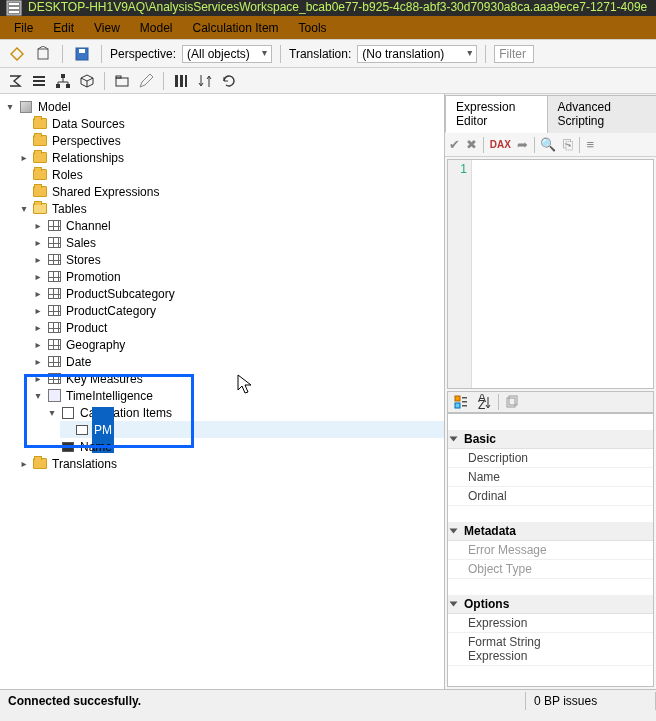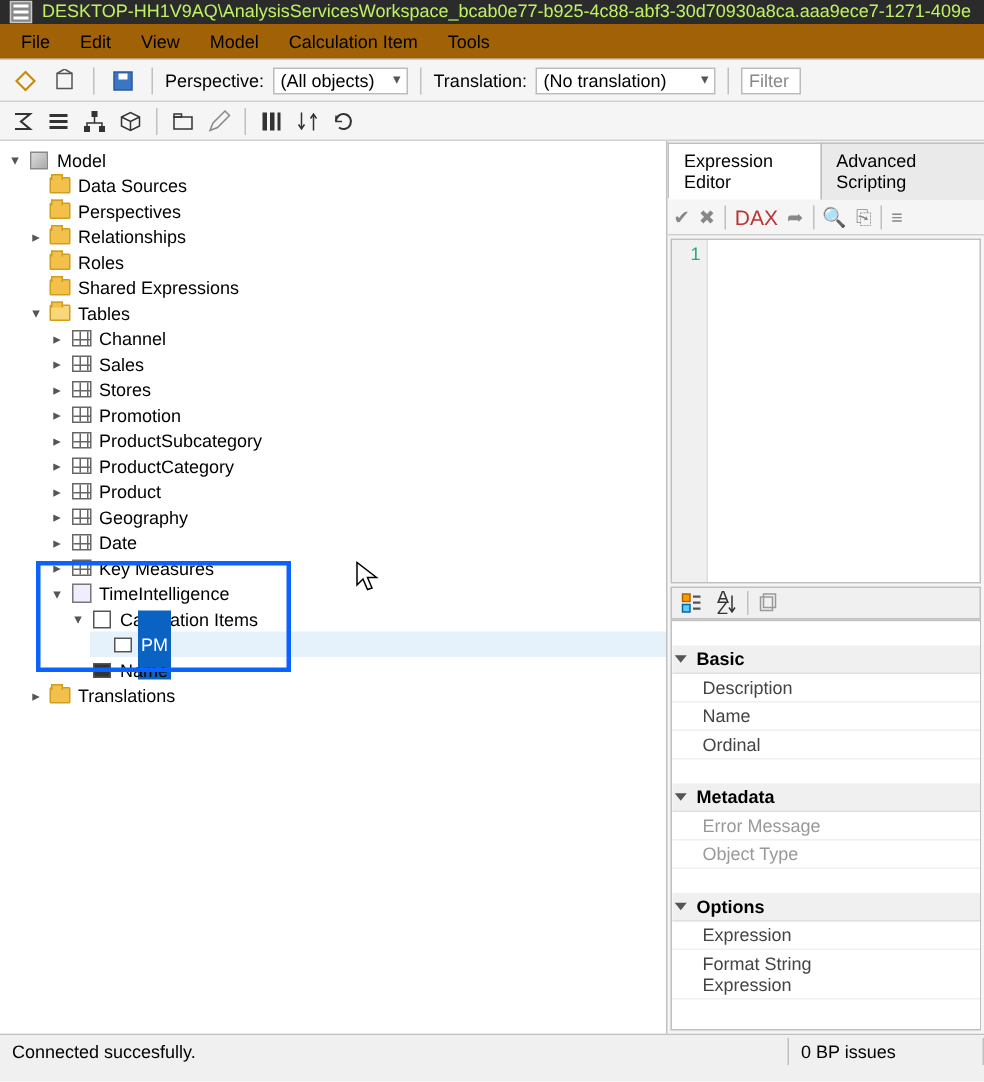--- a/index.html
+++ b/index.html
@@ -31,21 +31,21 @@
   .props .cat { background:#f0f0f0; font-weight:bold; padding:2px 4px 2px 16px; position:relative; border-bottom:1px solid #e0e0e0;margin-top:16px;}
   .props .cat::before{content:"";position:absolute;left:3px;top:5px;width:0;height:0;border-left:5px solid #555;border-top:4px solid transparent;border-bottom:4px solid transparent;transform:rotate(90deg);}
   .props .row { display:flex; border-bottom:1px solid #efefef;justify-content:center;}
   .props .row .k { width:55%; padding:2px 4px 2px 20px; color:#444;}
   .props .row .v { flex:1; padding:2px 4px; color:#444;}
   .props .row.dim .k{color:#999;}
   .helpbox{background:#f5f5f5;border-top:1px solid #c0c0c0;padding:6px 8px;font-size:11px;}
   .helpbox .h{font-weight:bold;}
   .statusbar { height:22px; background:#f0f0f0; border-top:1px solid #c0c0c0; display:flex; align-items:center; font-size:12px;}
   .statusbar .cell{padding:2px 8px; border-right:1px solid #c0c0c0;}
-  .statusbar .cell:first-child{flex:1;}
+  .statusbar .cell:first-child{flex:1;font-weight:bold;}
   
   .tree { padding:4px 0 4px 4px; user-select:none;}
   .node { display:flex; align-items:center; height:17px; padding-right:4px; white-space:nowrap;}
   .twisty { width:12px; text-align:center; color:#555; font-size:10px; cursor:default; display:inline-block;}
   .ic { width:16px; height:16px; margin:0 2px; display:inline-flex; align-items:center; justify-content:center;}
   .lbl { padding:0 2px;}
   .children{padding-left:14px;}
   .sel { background:#e5f1fb;}
   .editsel { background:#0a63c2; color:#fff; padding:16px 2px;}
   .highlightbox{position:absolute; border:3px solid #0a63ff; pointer-events:none;}
@@ -350,21 +350,21 @@
 
   <div class="rightpanel">
     <div class="tabs">
       <div class="tab active">Expression Editor</div>
       <div class="tab">Advanced Scripting</div>
     </div>
     <div class="editor-toolbar">
       <span class="et-ic">✔</span>
       <span class="et-ic">✖</span>
       <span style="width:1px;height:16px;background:#c0c0c0;"></span>
-      <span class="et-ic" style="font-size:14px;font-weight:normal;color:#b33;">DAX</span>
+      <span class="et-ic" style="font-size:10px;font-weight:bold;color:#b33;">DAX</span>
       <span class="et-ic">➦</span>
       <span style="width:1px;height:16px;background:#c0c0c0;"></span>
       <span class="et-ic">🔍</span>
       <span class="et-ic">⎘</span>
       <span style="width:1px;height:16px;background:#c0c0c0;"></span>
       <span class="et-ic">≡</span>
     </div>
     <div class="editor">
       <div class="gutter"><span>1</span></div>
     </div>

